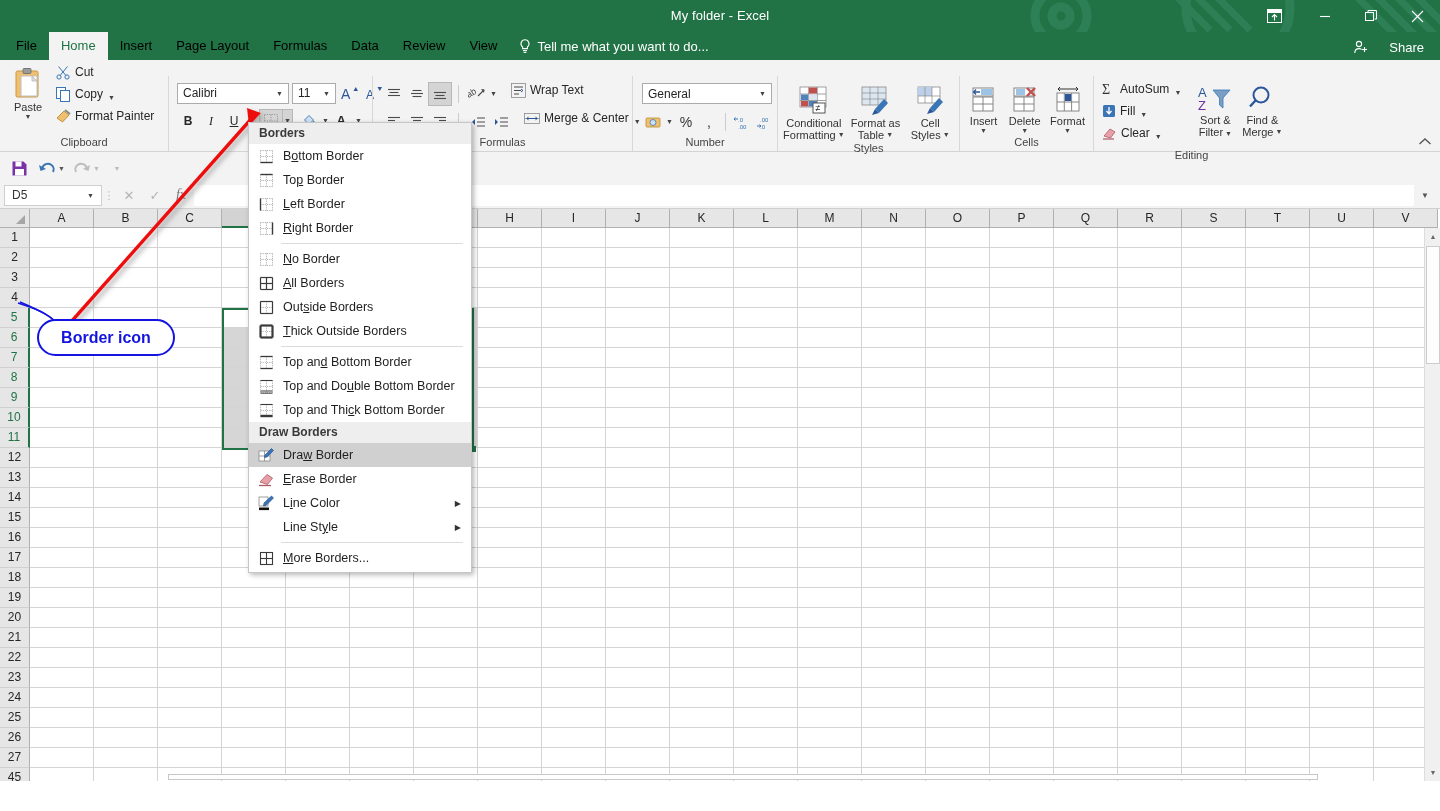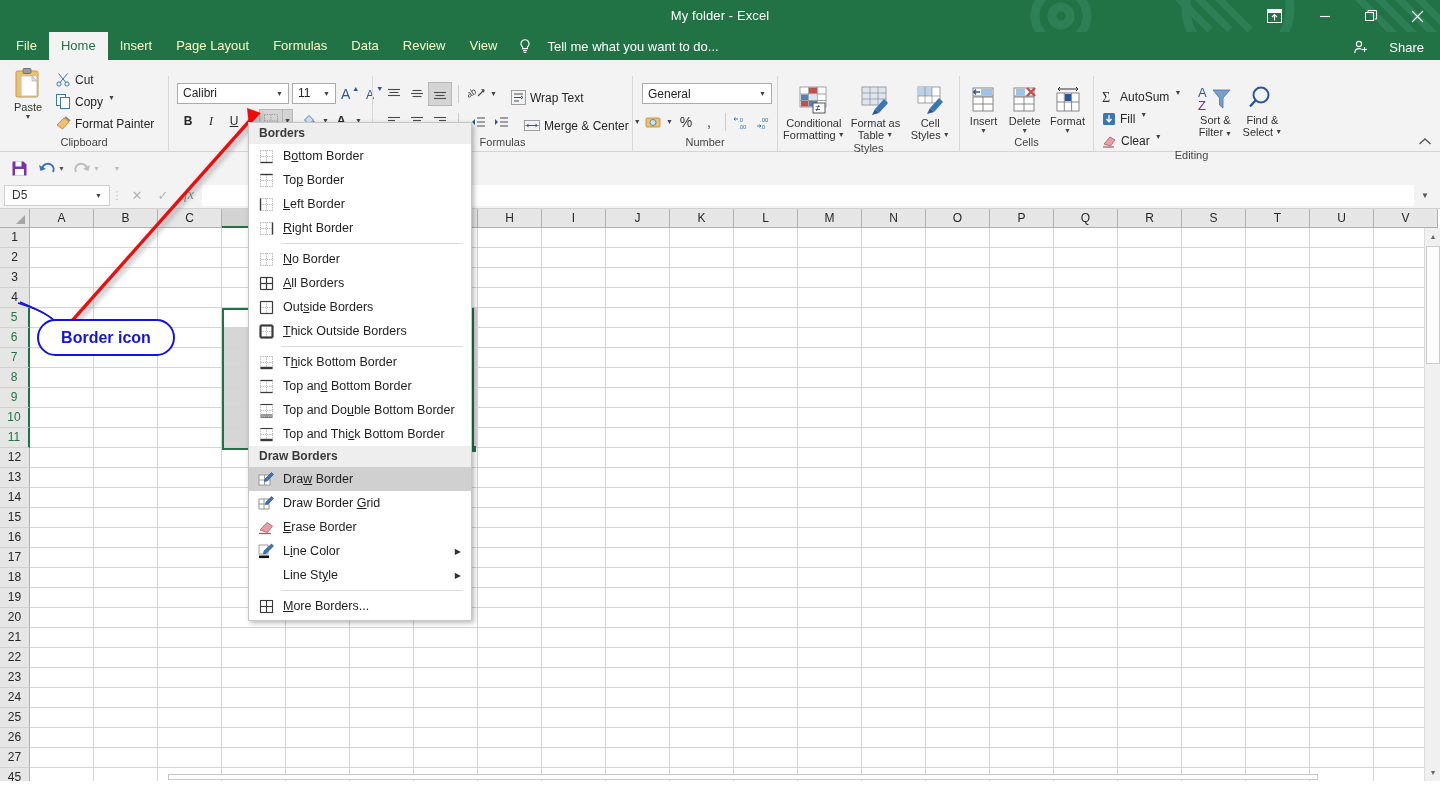--- a/index.html
+++ b/index.html
@@ -32,24 +32,24 @@
   }
   .ribbon-disp-btn { width: 44px; margin-right: 6px; }
 
   
   .tabbar {
     position: relative; height: 28px; background: #217346;
     display: flex; align-items: flex-end; padding-left: 4px;
   }
   .tab {
     height: 28px; line-height: 28px; padding: 0 12px;
-    font-size: 13px; color: #fef9c3; cursor: default; white-space: nowrap;
+    font-size: 13px; color: #000000; cursor: default; white-space: nowrap;
   }
   .tab.active { background: #f3f3f3; color: #217346; font-weight: 400; }
-  .tellme { display: flex; align-items: center; gap: 16px; margin-left: 10px; height: 28px; color: #fff; font-size: 13px; }
+  .tellme { display: flex; align-items: center; gap: 6px; margin-left: 10px; height: 28px; color: #fff; font-size: 13px; }
   .share-btn {
     position: absolute; right: 10px; top: 4px; height: 22px;
     display: flex; align-items: center; gap: 21px;
     color: #fff; font-size: 13px; padding: 0 6px;
   }
 
   
   .ribbon {
     position: relative; height: 92px; background: #f3f3f3;
     border-bottom: 1px solid #d4d4d4;
@@ -61,21 +61,21 @@
   .rgroup-label {
     height: 16px; line-height: 14px; font-size: 11px; color: #444;
     text-align: center; position: relative;
   }
 
   .btn-big {
     width: 48px; display: flex; flex-direction: column; align-items: center;
     padding: 2px 0 0; font-size: 11px; color: #333; text-align: center; line-height: 12px;
   }
   .btn-row {
-    display: flex; align-items: flex-end; gap: 4px; height: 22px; padding: 0 4px;
+    display: flex; align-items: flex-start; gap: 4px; height: 22px; padding: 0 4px;
     font-size: 12px; color: #262626; white-space: nowrap;
   }
   .btn-sm {
     width: 22px; height: 22px; display: flex; align-items: center; justify-content: center;
     font-size: 12px; color: #262626;
   }
   .btn-sm.active { background: #d4d4d4; outline: 1px solid #b8b8b8; }
   .caret { width: 9px; text-align: center; font-size: 7px; color: #444; line-height: 22px; }
   .caret-big { font-size: 7px; color: #444; line-height: 8px; }
 
@@ -86,21 +86,21 @@
   .sel-box .arr { margin-left: auto; font-size: 7px; color: #444; padding: 0 3px; }
 
   
   .qat { height: 32px; background: #f3f3f3; display: flex; align-items: center; padding-left: 6px; gap: 2px; }
   .qat-btn { width: 26px; height: 24px; display: flex; align-items: center; justify-content: center; }
   .formula-row {
     height: 25px; background: #f3f3f3; display: flex; align-items: center;
     padding: 0 4px 2px 4px; border-bottom: 1px solid #d0d0d0;
   }
   .namebox {
-    width: 106px; height: 21px; border: 1px solid #cfcfcf; background: #fff;
+    width: 98px; height: 21px; border: 1px solid #cfcfcf; background: #fff;
     display: flex; align-items: center; padding: 0 3px 0 7px; font-size: 12px; color: #333;
   }
   .namebox .arr { margin-left: auto; font-size: 7px; color: #444; padding: 0 4px; }
   .fbar-sep { width: 14px; text-align: center; color: #bbb; font-size: 11px; letter-spacing: 0; }
   .fbar-btns { display: flex; align-items: center; gap: 0; }
   .fbar-btn { width: 26px; height: 21px; display: flex; align-items: center; justify-content: center; color: #b4b4b4; font-size: 13px; }
   .fx { font-style: italic; font-family: "Liberation Serif", serif; font-size: 14px; color: #777; }
   .fbar-input { flex: 1; height: 21px; background: #fff; border: none; font-size: 13px; padding-left: 4px; }
   .fbar-expand { width: 22px; text-align: center; font-size: 8px; color: #555; }
 
@@ -696,21 +696,21 @@
             <span class="caret-big">▼</span>
           </span>
         </div>
         <div class="btn-big" style="width:48px">
           <svg width="34" height="30" viewBox="0 0 34 30">
             <circle cx="16" cy="11" r="7.5" fill="none" stroke="#2b579a" stroke-width="2"></circle>
             <line x1="10.5" y1="16.5" x2="5" y2="22.5" stroke="#2b579a" stroke-width="2.4"></line>
           </svg>
           <span>Find &amp;</span>
           <span style="display:flex;align-items:center;gap:2px">
-            <span>Select</span>
+            <span>Merge</span>
             <span class="caret-big">▼</span>
           </span>
         </div>
       </div>
     </div>
     <div class="rgroup-label">Editing</div>
   </div>
 
   <div style="position:absolute;right:8px;bottom:4px;font-size:11px;color:#555;">
     <svg width="14" height="10" viewBox="0 0 14 10">
@@ -1632,34 +1632,20 @@
   <div id="bm3">
       <div class="mi">
         <span class="mi-icon">
           <svg width="15" height="15" viewBox="0 0 15 15">
             <line x1="1.5" y1="1.5" x2="13.5" y2="1.5" stroke="#b0b0b0" stroke-width="1" stroke-dasharray="1.1 1.1"></line>
             <line x1="1.5" y1="13.5" x2="13.5" y2="13.5" stroke="#b0b0b0" stroke-width="1" stroke-dasharray="1.1 1.1"></line>
             <line x1="1.5" y1="1.5" x2="1.5" y2="13.5" stroke="#b0b0b0" stroke-width="1" stroke-dasharray="1.1 1.1"></line>
             <line x1="13.5" y1="1.5" x2="13.5" y2="13.5" stroke="#b0b0b0" stroke-width="1" stroke-dasharray="1.1 1.1"></line>
             <line x1="7.5" y1="1.5" x2="7.5" y2="13.5" stroke="#b0b0b0" stroke-width="1" stroke-dasharray="1.1 1.1"></line>
             <line x1="1.5" y1="7.5" x2="13.5" y2="7.5" stroke="#b0b0b0" stroke-width="1" stroke-dasharray="1.1 1.1"></line>
-            <line x1="1.5" y1="13" x2="13.5" y2="13" stroke="#3a3a3a" stroke-width="2.4"></line>
-          </svg>
-        </span>
-        <span class="mi-text">T<u>h</u>ick Bottom Border</span>
-      </div>
-      <div class="mi">
-        <span class="mi-icon">
-          <svg width="15" height="15" viewBox="0 0 15 15">
-            <line x1="1.5" y1="1.5" x2="13.5" y2="1.5" stroke="#b0b0b0" stroke-width="1" stroke-dasharray="1.1 1.1"></line>
-            <line x1="1.5" y1="13.5" x2="13.5" y2="13.5" stroke="#b0b0b0" stroke-width="1" stroke-dasharray="1.1 1.1"></line>
-            <line x1="1.5" y1="1.5" x2="1.5" y2="13.5" stroke="#b0b0b0" stroke-width="1" stroke-dasharray="1.1 1.1"></line>
-            <line x1="13.5" y1="1.5" x2="13.5" y2="13.5" stroke="#b0b0b0" stroke-width="1" stroke-dasharray="1.1 1.1"></line>
-            <line x1="7.5" y1="1.5" x2="7.5" y2="13.5" stroke="#b0b0b0" stroke-width="1" stroke-dasharray="1.1 1.1"></line>
-            <line x1="1.5" y1="7.5" x2="13.5" y2="7.5" stroke="#b0b0b0" stroke-width="1" stroke-dasharray="1.1 1.1"></line>
             <line x1="1.5" y1="1.5" x2="13.5" y2="1.5" stroke="#3a3a3a" stroke-width="1.3"></line>
             <line x1="1.5" y1="13.5" x2="13.5" y2="13.5" stroke="#3a3a3a" stroke-width="1.3"></line>
           </svg>
         </span>
         <span class="mi-text">Top an<u>d</u> Bottom Border</span>
       </div>
       <div class="mi">
         <span class="mi-icon">
           <svg width="15" height="15" viewBox="0 0 15 15">
             <line x1="1.5" y1="1.5" x2="13.5" y2="1.5" stroke="#b0b0b0" stroke-width="1" stroke-dasharray="1.1 1.1"></line>
@@ -1696,31 +1682,20 @@
       <div class="mi hl">
         <span class="mi-icon">
           <svg width="16" height="16" viewBox="0 0 16 16">
             <rect x="1" y="4" width="11" height="10" fill="#fff" stroke="#888" stroke-width=".8"></rect>
             <line x1="1" y1="9" x2="12" y2="9" stroke="#888" stroke-width=".8"></line>
             <line x1="6.5" y1="4" x2="6.5" y2="14" stroke="#888" stroke-width=".8"></line>
             <path d="M7 8 L13.5 1.5 L15.5 3.5 L9 10 L6.5 10.5 Z" fill="#3a76b5" stroke="#2b579a" stroke-width=".7"></path>
           </svg>
         </span>
         <span class="mi-text">Dra<u>w</u> Border</span>
-      </div>
-      <div class="mi">
-        <span class="mi-icon">
-          <svg width="16" height="16" viewBox="0 0 16 16">
-            <rect x="1" y="4" width="10" height="10" fill="none" stroke="#888" stroke-width=".9"></rect>
-            <line x1="1" y1="9" x2="11" y2="9" stroke="#888" stroke-width=".9"></line>
-            <line x1="6" y1="4" x2="6" y2="14" stroke="#888" stroke-width=".9"></line>
-            <path d="M8 7 L13.5 1.5 L15.5 3.5 L10 9 L7.5 9.5 Z" fill="#3a76b5" stroke="#2b579a" stroke-width=".7"></path>
-          </svg>
-        </span>
-        <span class="mi-text">Draw Border <u>G</u>rid</span>
       </div>
       <div class="mi">
         <span class="mi-icon">
           <svg width="16" height="15" viewBox="0 0 16 15">
             <path d="M2 10 L9 2.5 L14.5 6 L9.5 12.5 Z" fill="#e8a0a8" stroke="#b05862" stroke-width=".8"></path>
             <line x1="1" y1="13.5" x2="13" y2="13.5" stroke="#b05862" stroke-width="1.3"></line>
           </svg>
         </span>
         <span class="mi-text"><u>E</u>rase Border</span>
       </div>

